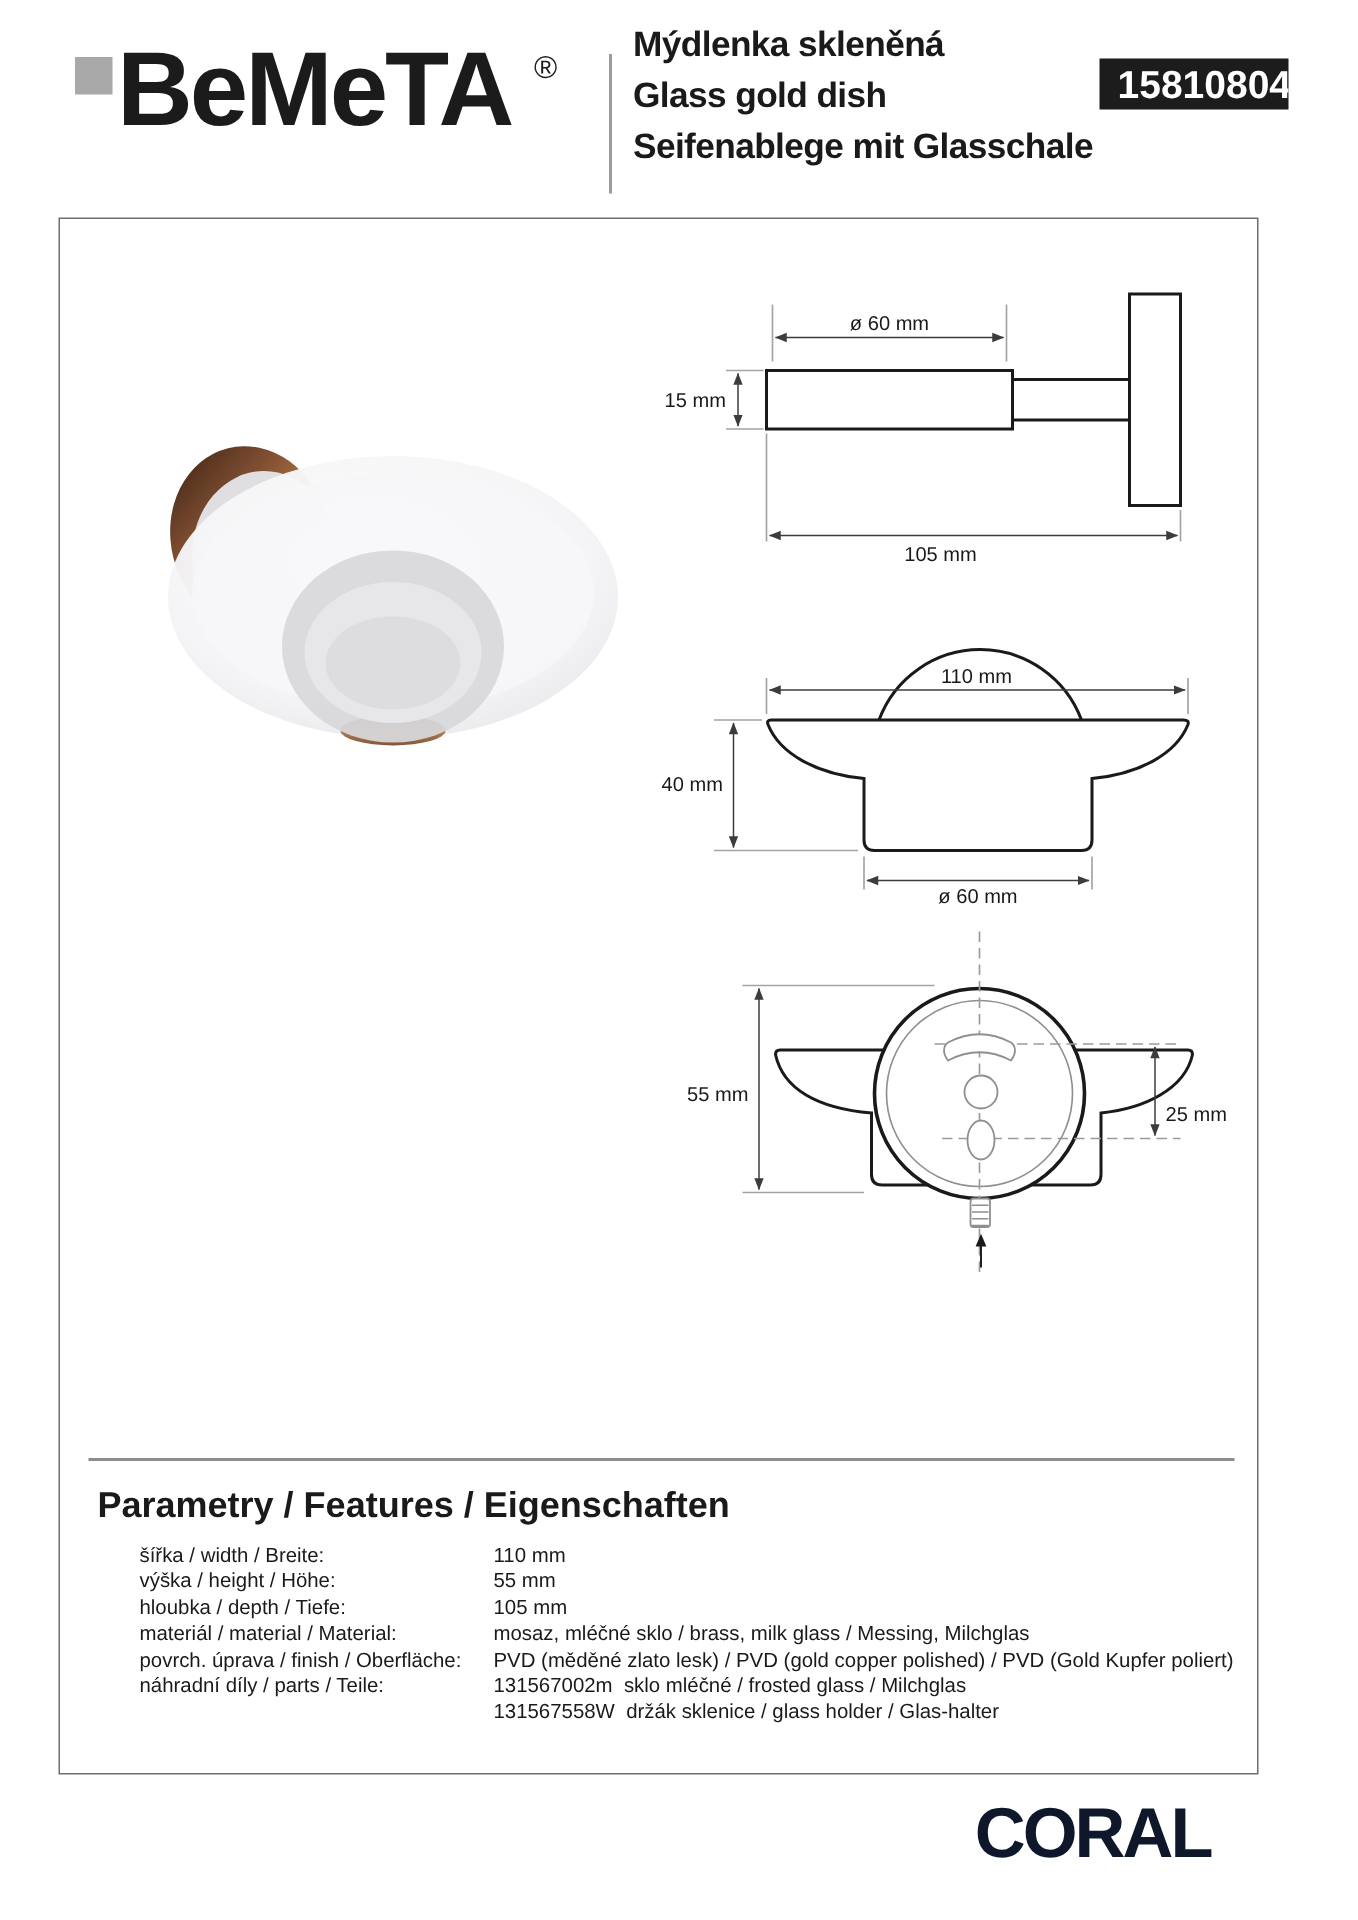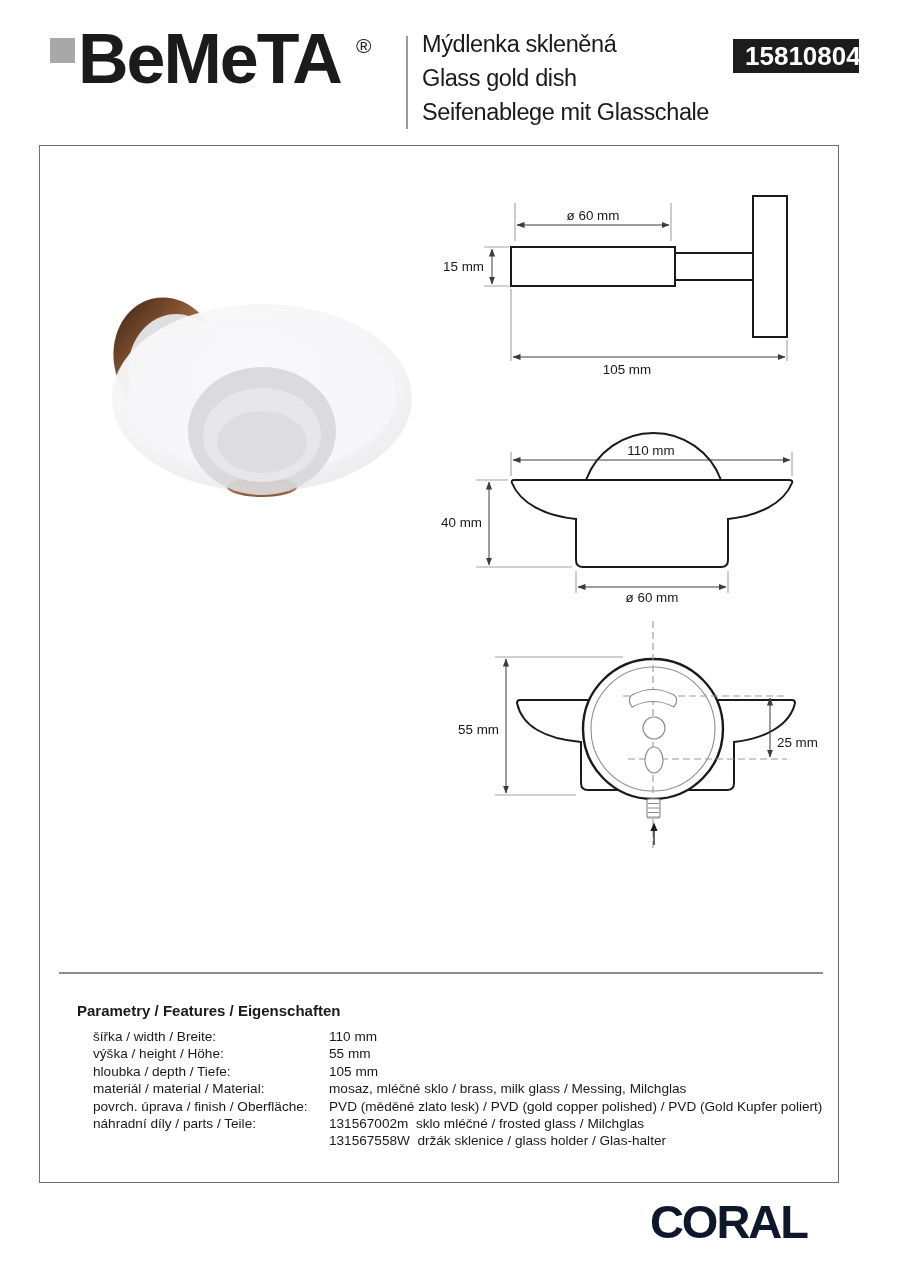--- a/index.html
+++ b/index.html
@@ -5,33 +5,33 @@
   html,body{margin:0;padding:0;background:#fff;}
   .page{position:relative;width:859px;height:1280px;background:#fff;overflow:hidden;
         font-family:"Liberation Sans",sans-serif;color:#1a1a1a;}
 
   
   .logo-square{position:absolute;left:50px;top:38px;width:25px;height:25px;background:#a8a8a8;}
   .logo-text{position:absolute;left:78px;top:24px;font-size:70px;font-weight:bold;
              letter-spacing:-2px;line-height:1;color:#1b1b1b;}
   .logo-reg{position:absolute;left:356px;top:34px;font-size:21px;font-weight:normal;color:#1b1b1b;}
   .header-divider{position:absolute;left:406px;top:36px;width:2px;height:93px;background:#9b9b9b;}
-  .titles{position:absolute;left:422px;top:27px;font-size:23.5px;font-weight:normal;
+  .titles{position:absolute;left:422px;top:12px;font-size:23.5px;font-weight:bold;
           letter-spacing:-0.4px;line-height:34px;white-space:nowrap;}
   .code-badge{position:absolute;left:733px;top:39px;width:150px;height:34px;background:#1c1c1c;
               color:#fff;font-size:26px;font-weight:bold;line-height:34px;padding-left:12px;
               box-sizing:border-box;}
 
   
   .content-box{position:absolute;left:39px;top:145px;width:798px;height:1036px;
                border:1.5px solid #6e6e6e;box-sizing:content-box;background:#fff;}
   .content-box svg{position:absolute;left:0;top:0;}
 
   .params-divider{position:absolute;left:19px;top:826px;width:764px;height:2px;background:#8d8d8d;}
-  .params-heading{position:absolute;left:21px;top:840px;font-size:15px;font-weight:bold;margin:16px;}
+  .params-heading{position:absolute;left:21px;top:840px;font-size:24px;font-weight:bold;margin:4px;}
   .params{position:absolute;left:21px;top:882px;width:760px;font-size:13.6px;line-height:17.4px;margin-left:32px;}
   .param-row{display:grid;grid-template-columns:236px auto;}
   .param-row .val{white-space:pre-wrap;}
 
   
   .series{position:absolute;right:52px;top:1194px;font-size:47px;font-weight:bold;
           letter-spacing:-2px;color:#0f172a;}
 
   
   .obj{fill:#fff;stroke:#1a1a1a;stroke-width:2;}

